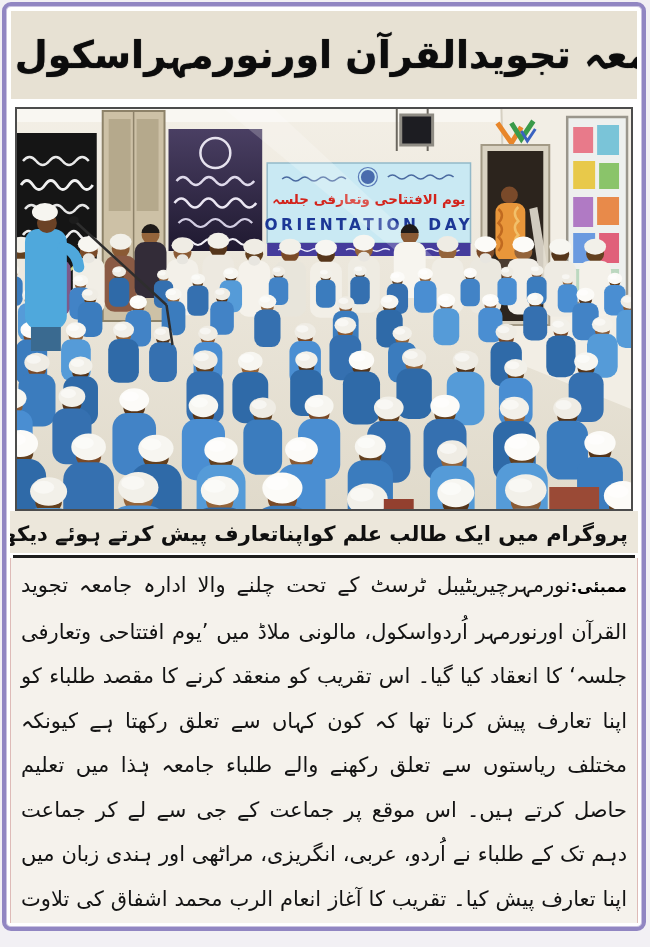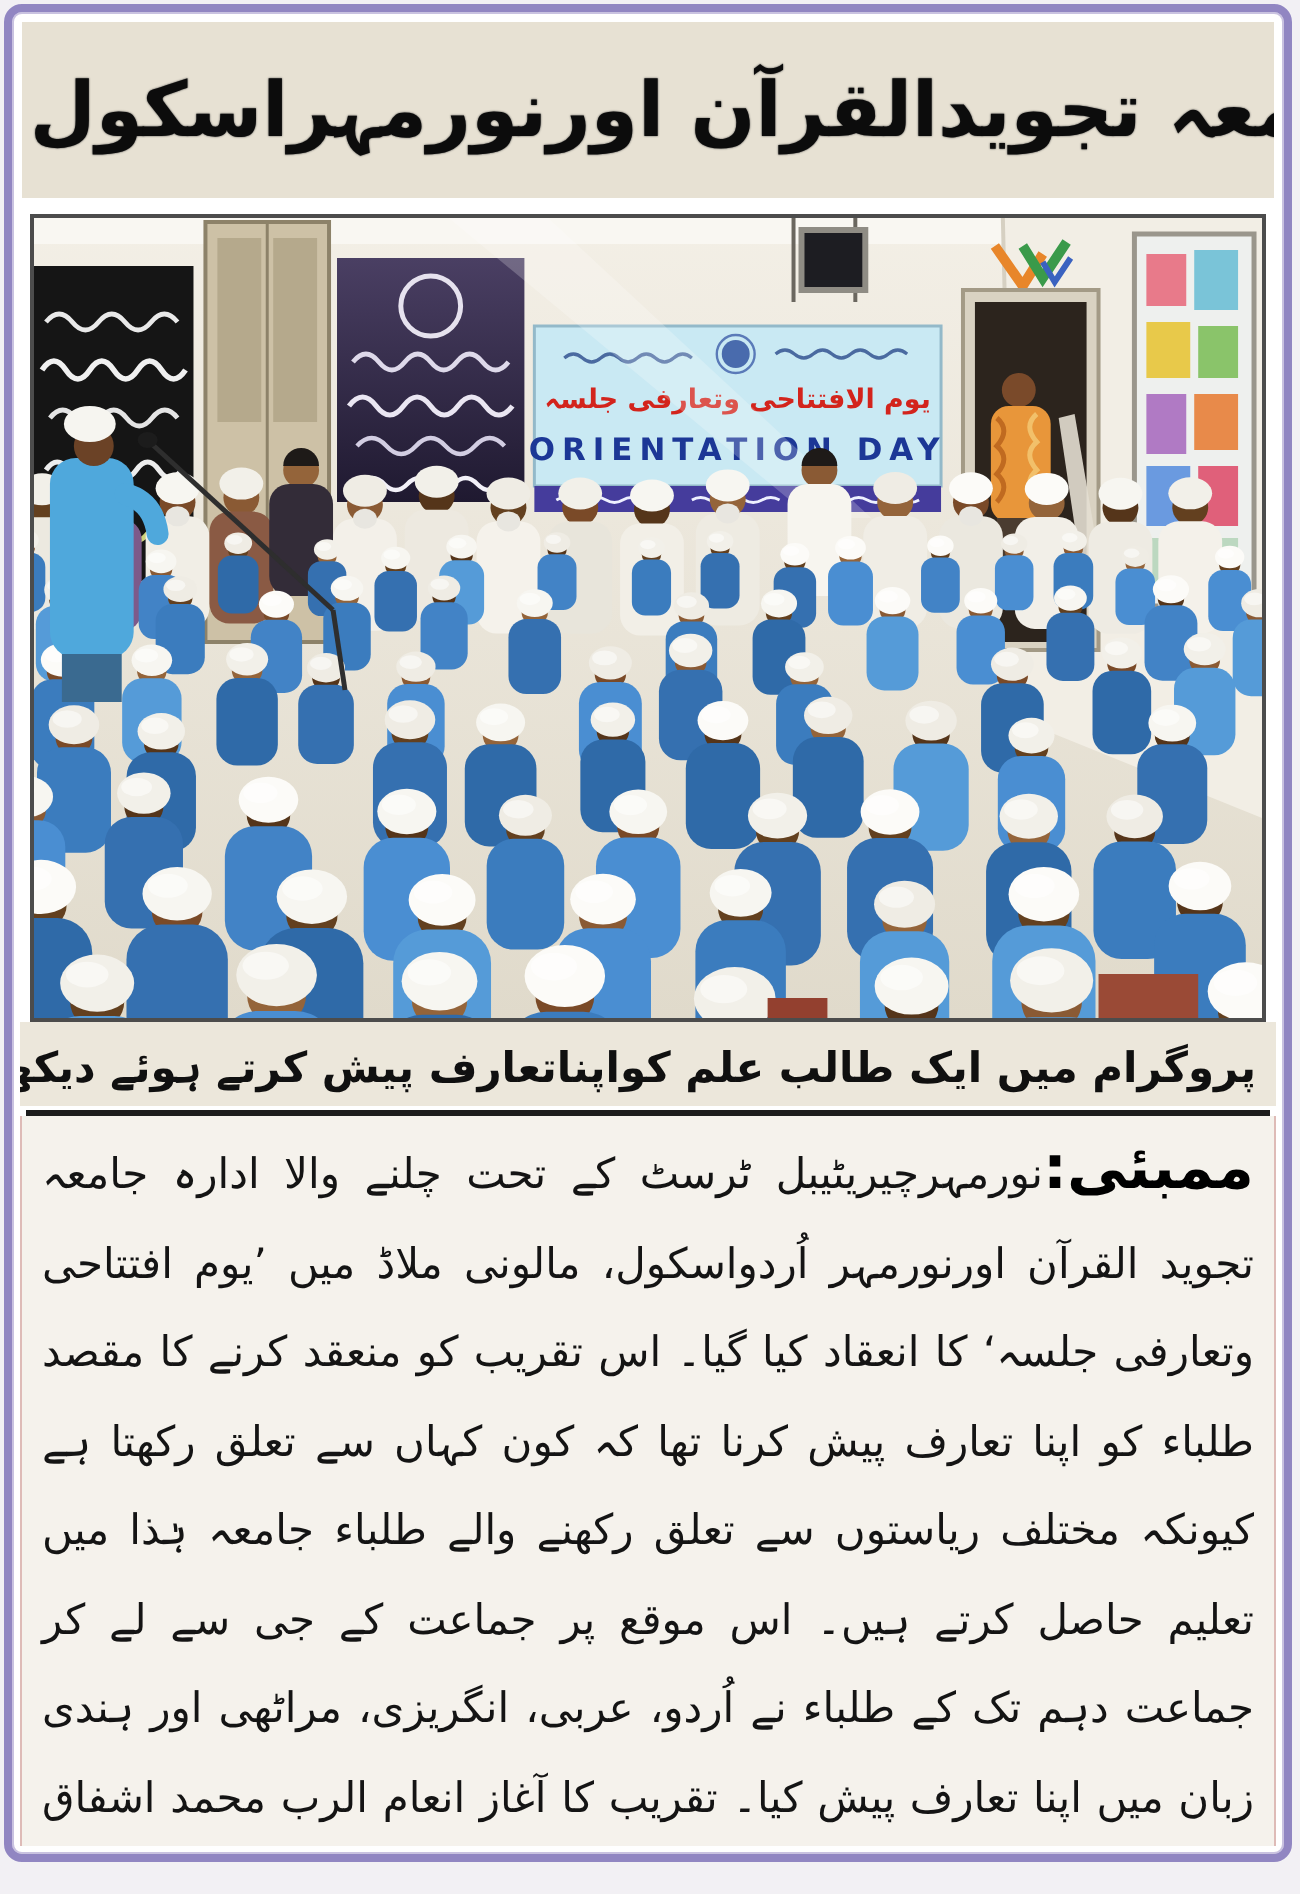--- a/index.html
+++ b/index.html
@@ -36,21 +36,21 @@
   .divider-rule{height:3px;background:#1d1d1d;margin:2px 3px 0 3px;flex:0 0 3px;}
   .article-body{
     flex:1;background:#f5f2ec;padding:5px 10px 2px 10px;overflow:hidden;
     border-left:1px solid rgba(196,120,120,.45);
     border-right:1px solid rgba(196,120,120,.45);
   }
   .article-body p{
     margin:0;font-size:21px;line-height:44.5px;color:#141414;
     text-align:justify;direction:rtl;
   }
-  .dateline{font-weight:bold;font-size:30px;color:#000;}
+  .dateline{font-weight:bold;font-size:16px;color:#000;}
   .banner-en{
     font-family:"DejaVu Sans",sans-serif;font-weight:bold;letter-spacing:3.5px;
   }
 </style>
 </head>
 <body>
 
 <div class="page">
   <div class="clip-frame">
 

